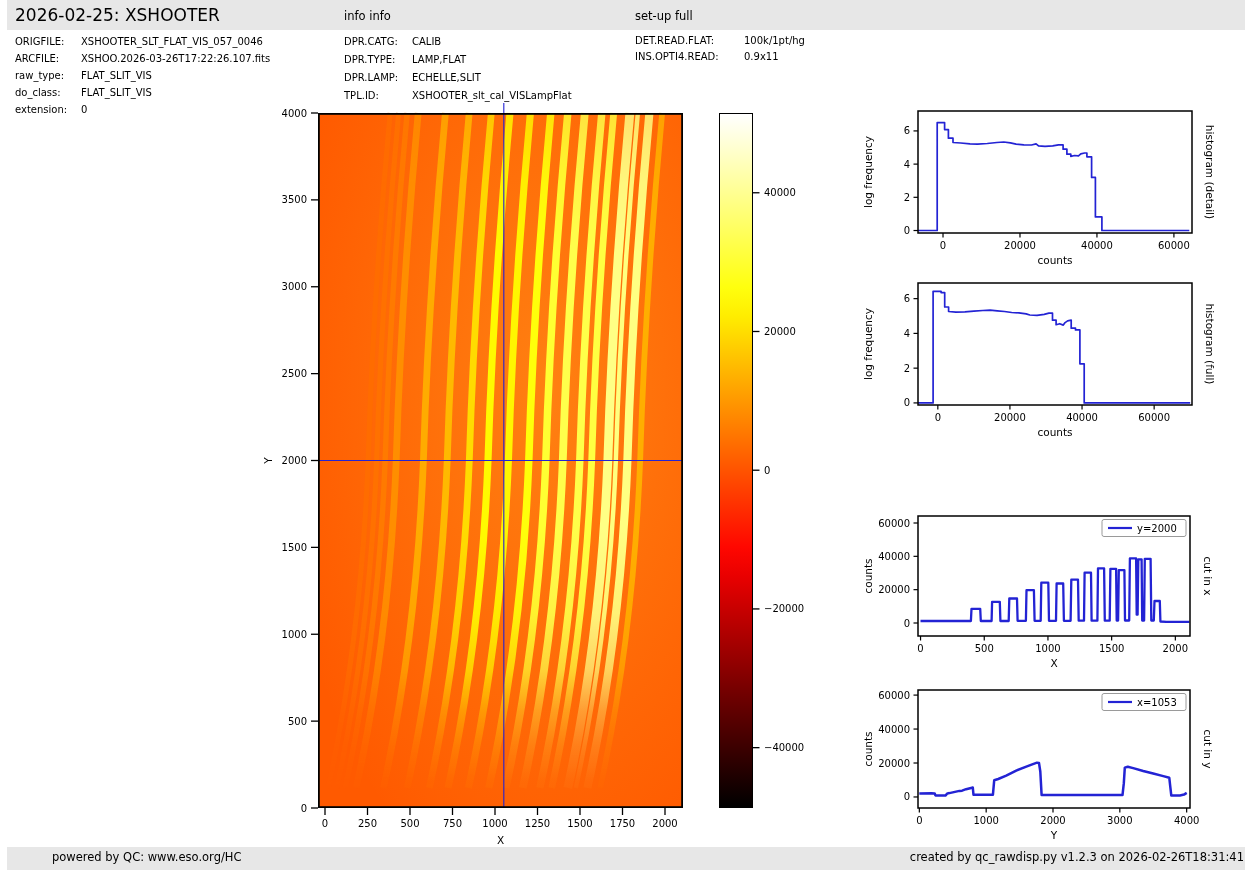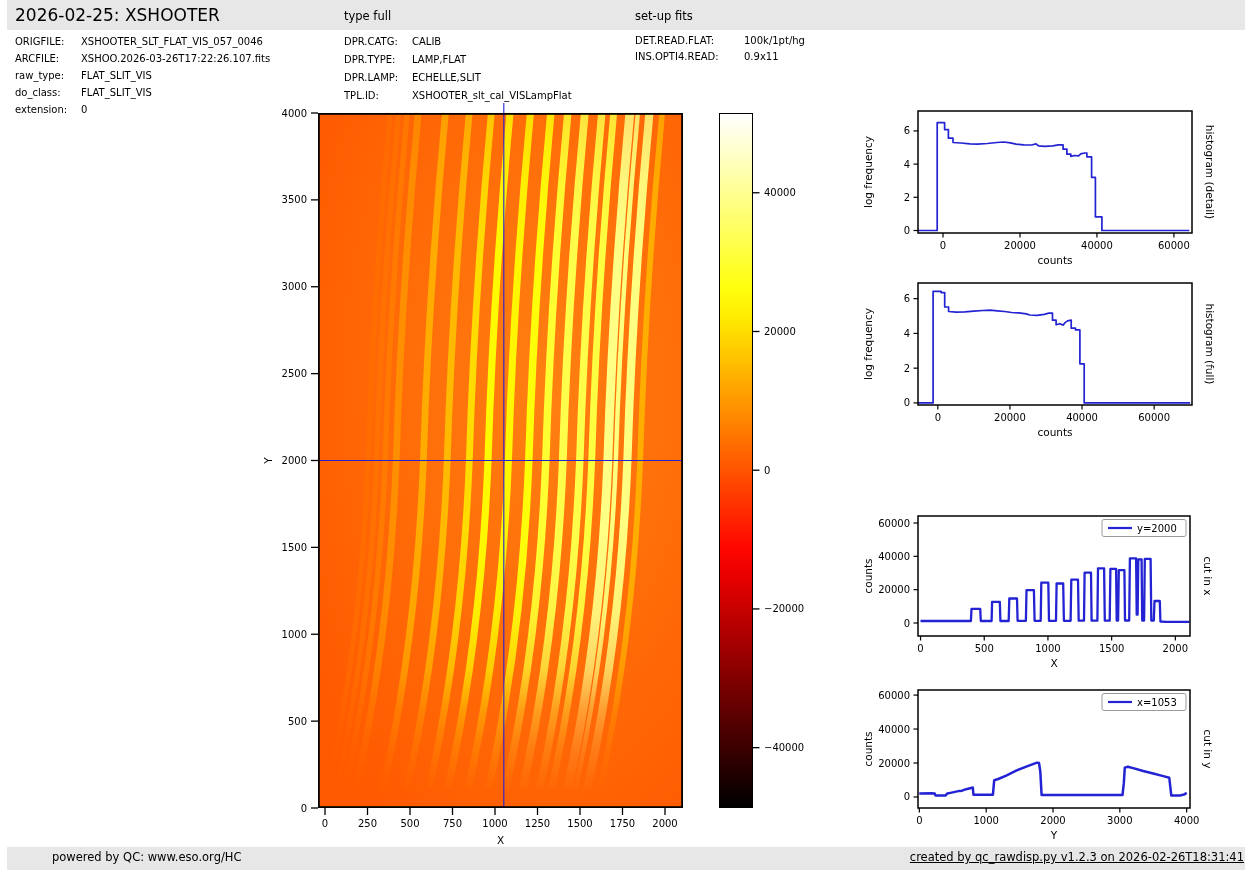--- a/index.html
+++ b/index.html
@@ -10,34 +10,34 @@
     color:#000;
   }
   #stage{position:absolute;left:7px;top:0;width:1245px;height:620px;}
   .band{position:absolute;left:0;width:1245px;background:#e7e7e7;}
   .band.top{top:0;height:30px;}
   .band.bottom{top:847px;height:23px;}
   .title{position:absolute;left:8px;top:5px;font-size:17px;}
   .band-label{position:absolute;top:9px;font-size:11.5px;}
   .meta-label,.meta-value{position:absolute;font-size:10px;white-space:nowrap;}
   .footer-text{position:absolute;top:850px;font-size:11.5px;}
-  .footer-text.right{right:8px;text-align:right;text-decoration:underline;}
+  .footer-text.right{right:8px;text-align:right;}
   .footer-text.left{left:8px;margin-left:37px;}
   svg{position:absolute;}
   svg text{font-family:"DejaVu Sans","Liberation Sans",sans-serif;}
 </style>
 </head>
 <body>
 
 <div id="stage">
 
   <div class="band top"></div>
   <div class="title">2026-02-25: XSHOOTER</div>
-  <div class="band-label" style="left:337px">type full</div>
-  <div class="band-label" style="left:628px">set-up fits</div>
+  <div class="band-label" style="left:337px">info info</div>
+  <div class="band-label" style="left:628px">set-up full</div>
 
   <div>
     <span class="meta-label" style="left:8px;top:36px">ORIGFILE:</span>
     <span class="meta-value" style="left:74px;top:36px">XSHOOTER_SLT_FLAT_VIS_057_0046</span>
     <span class="meta-label" style="left:8px;top:53px">ARCFILE:</span>
     <span class="meta-value" style="left:74px;top:53px">XSHOO.2026-03-26T17:22:26.107.fits</span>
     <span class="meta-label" style="left:8px;top:70px">raw_type:</span>
     <span class="meta-value" style="left:74px;top:70px">FLAT_SLIT_VIS</span>
     <span class="meta-label" style="left:8px;top:87px">do_class:</span>
     <span class="meta-value" style="left:74px;top:87px">FLAT_SLIT_VIS</span>

